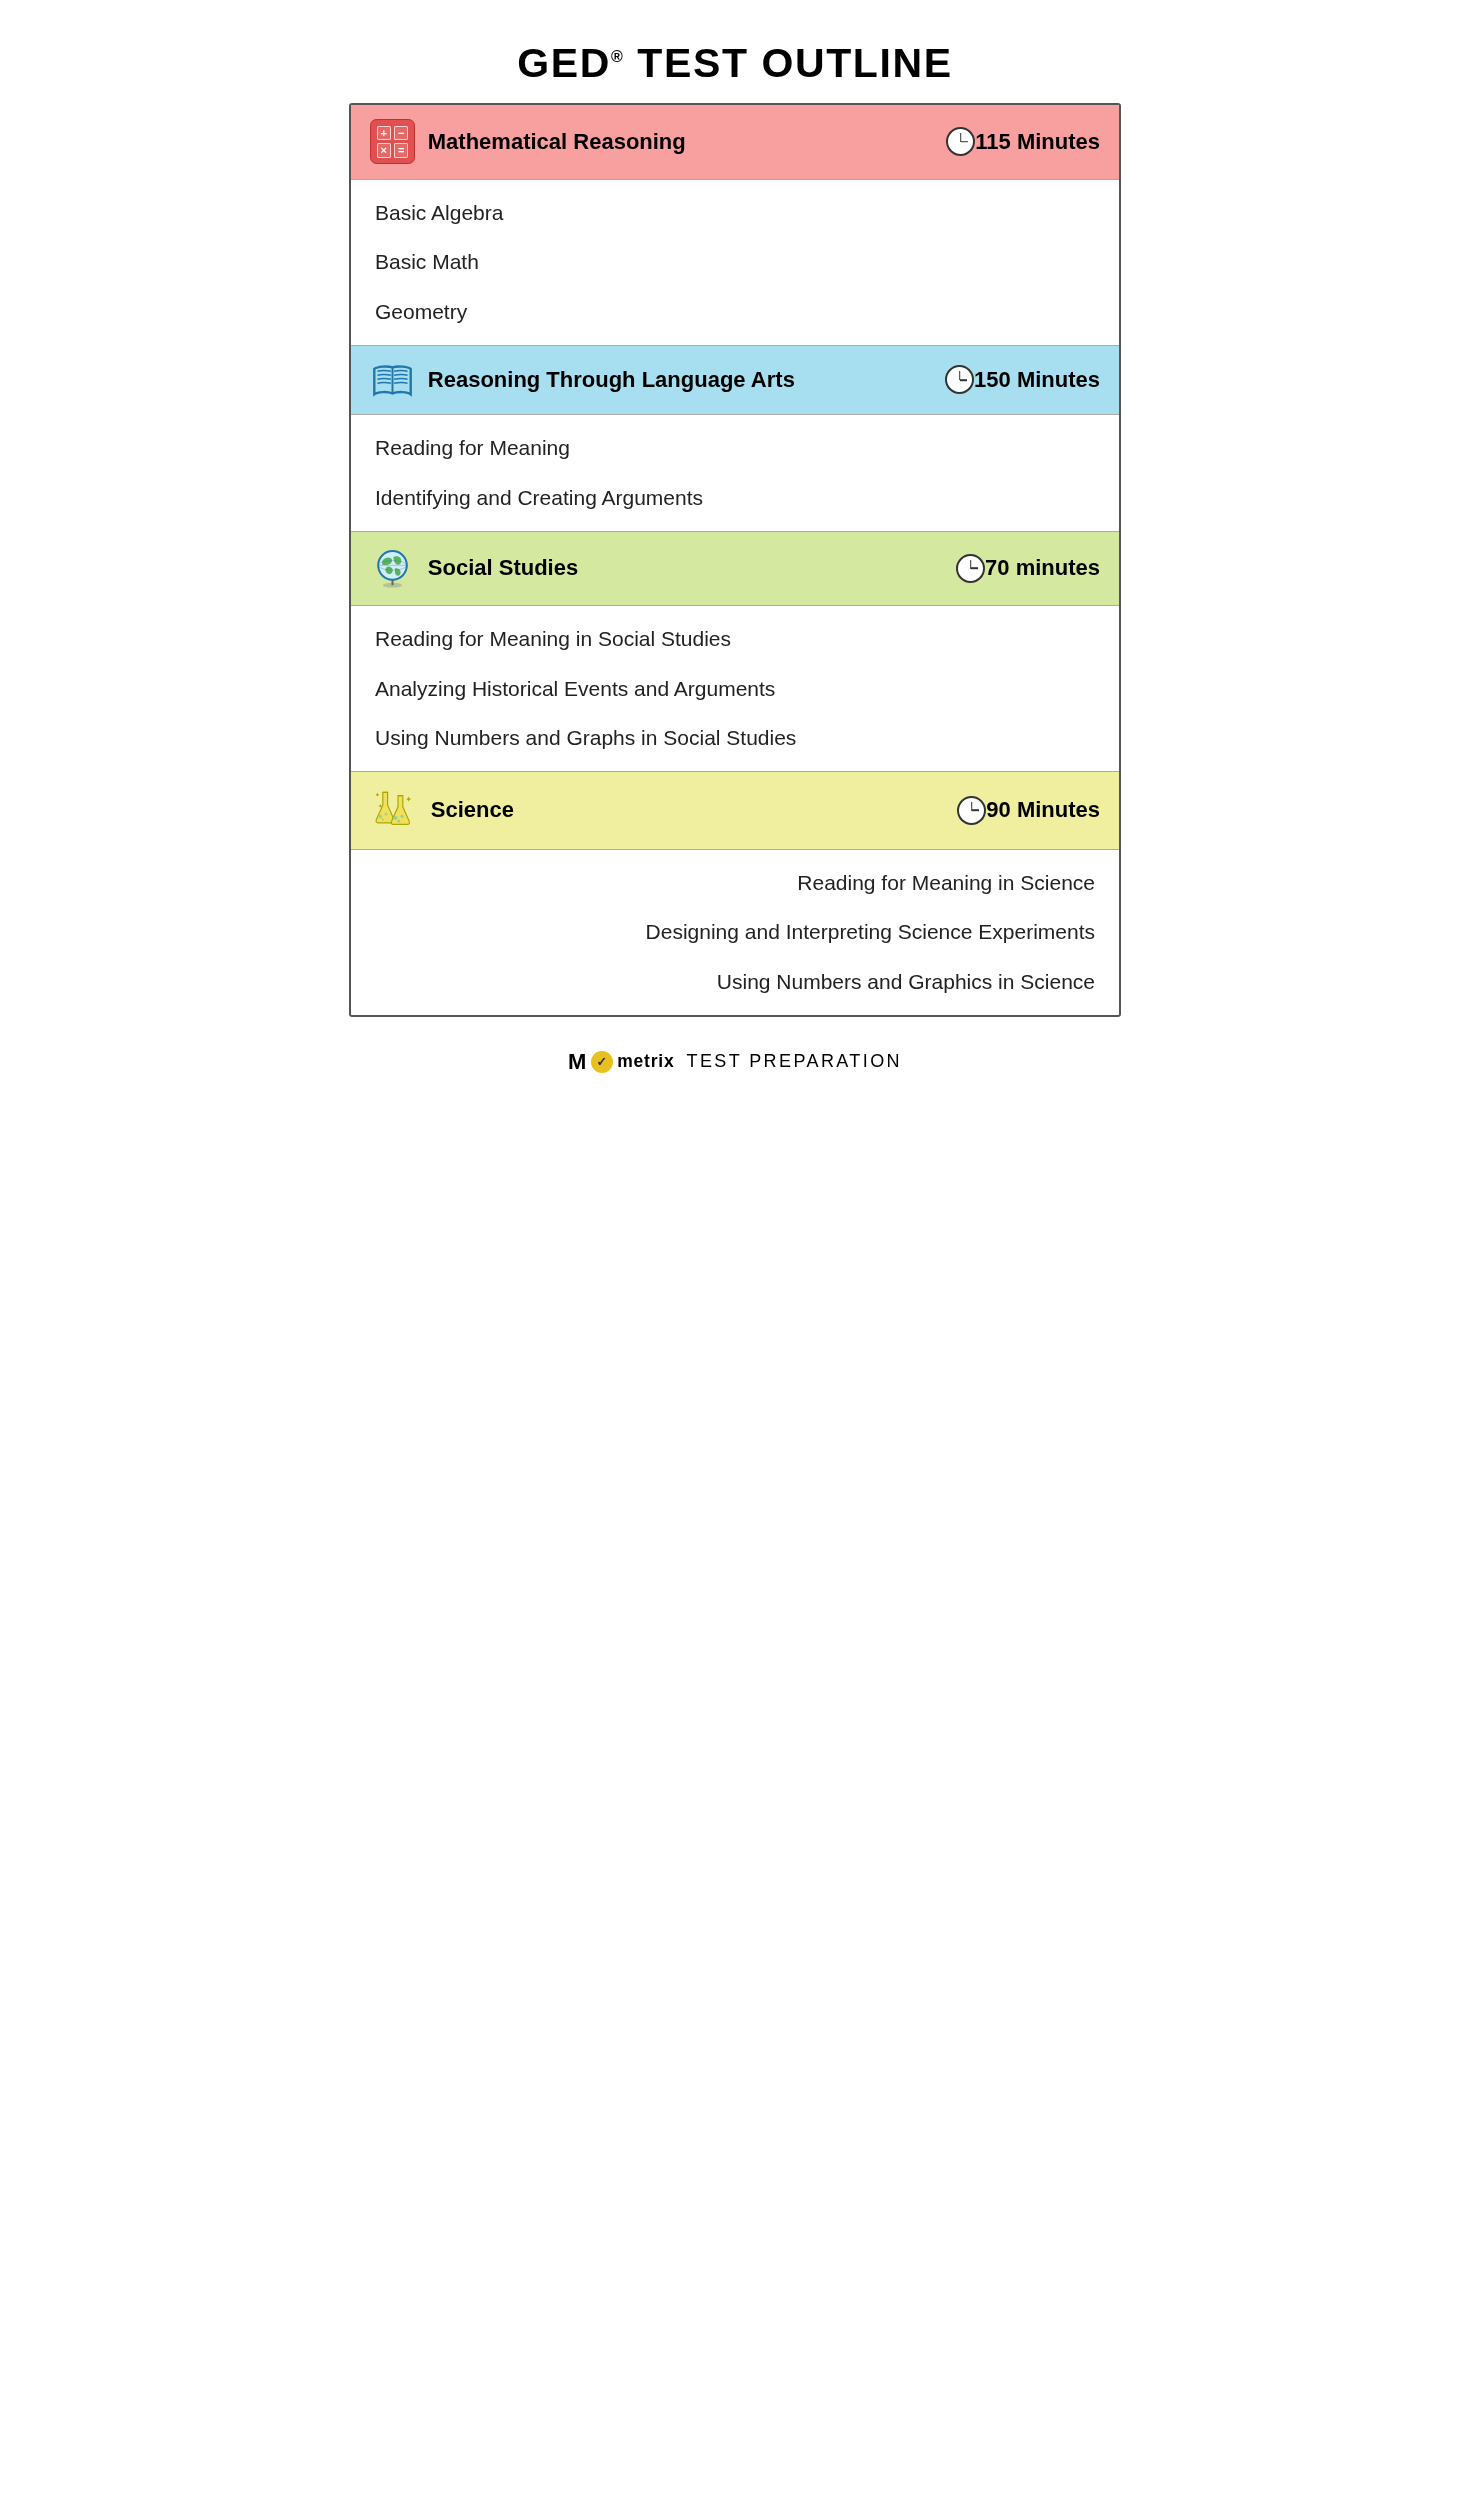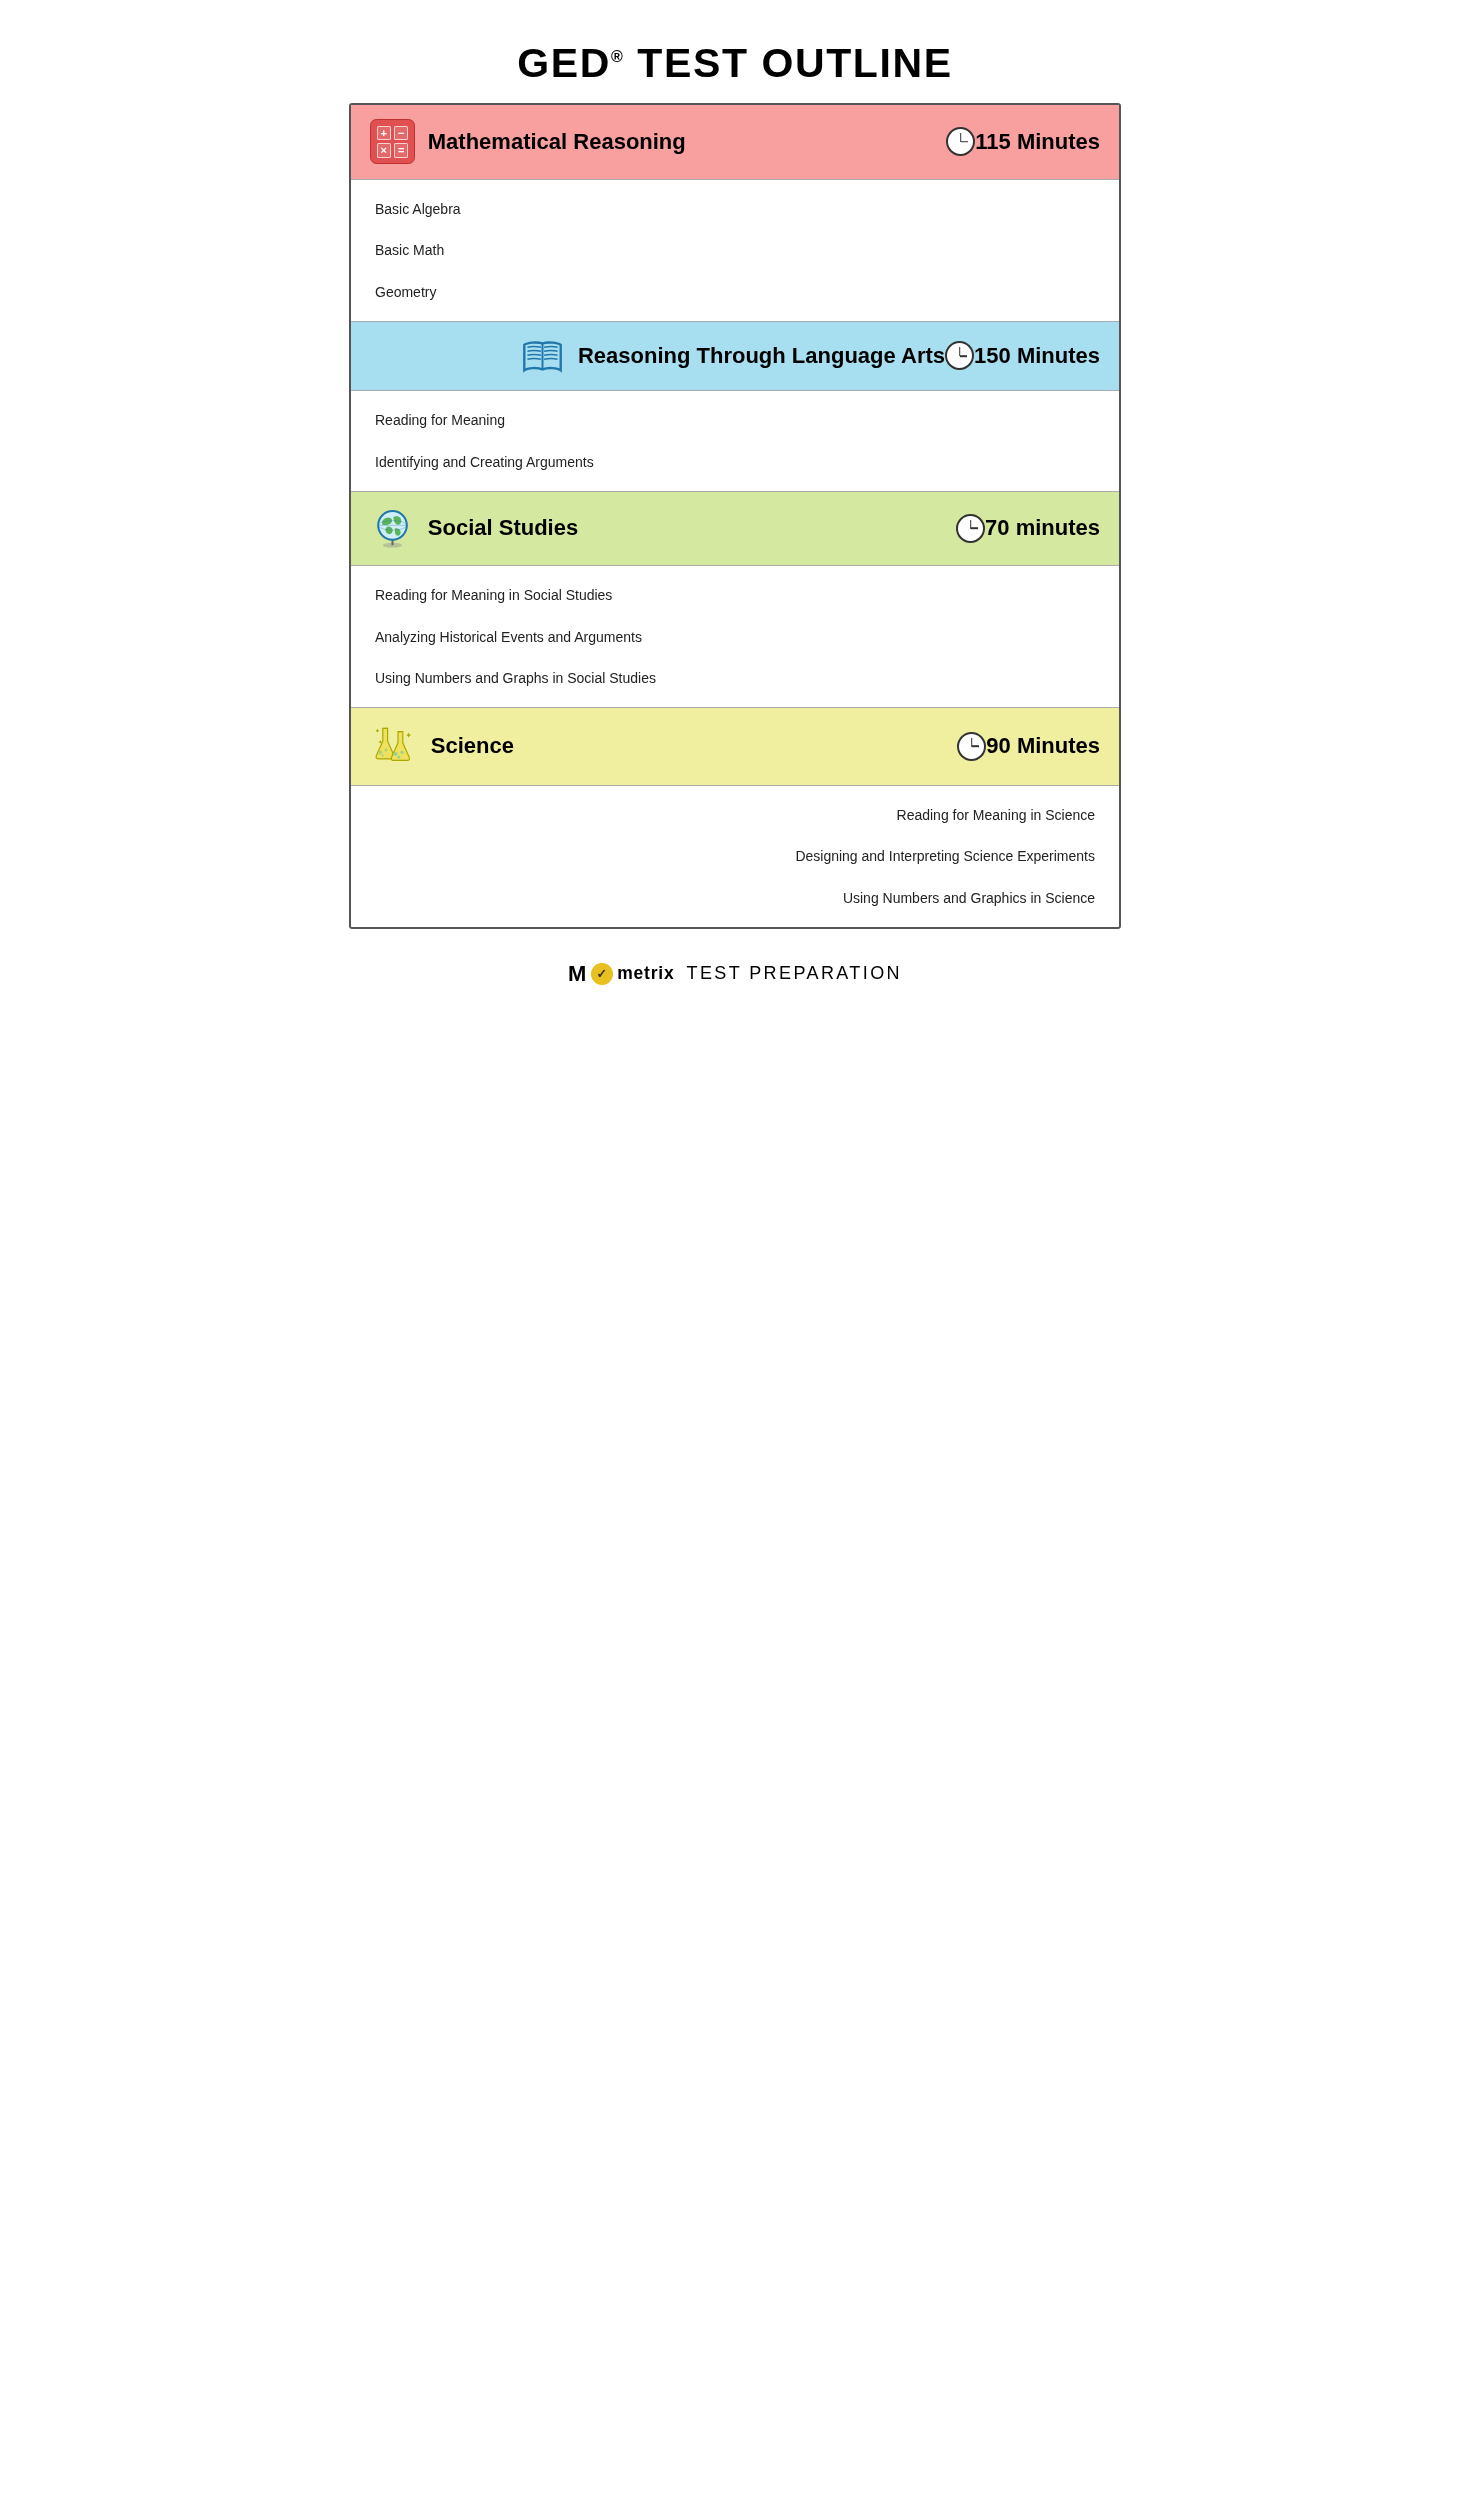--- a/index.html
+++ b/index.html
@@ -72,42 +72,41 @@
     }
 
     
     .math-header {
       background-color: #f8a0a0;
     }
 
     
     .rla-header {
       background-color: #a8dff0;
-      justify-content: flex-end;
     }
 
     
     .ss-header {
       background-color: #d4e8a0;
     }
 
     
     .science-header {
       background-color: #f0efa0;
     }
 
     
     .section-items {
       background: #fff;
       padding: 8px 0;
       border-bottom: 1.6px solid #aaa;
     }
 
     .section-item {
-      font-size: 14px;
+      font-size: 21px;
       padding: 12.8px 24px;
       color: #222;
     }
 
     
     .clock-icon {
       width: 29px;
       height: 29px;
       border: 2.4px solid #333;
       border-radius: 50%;

